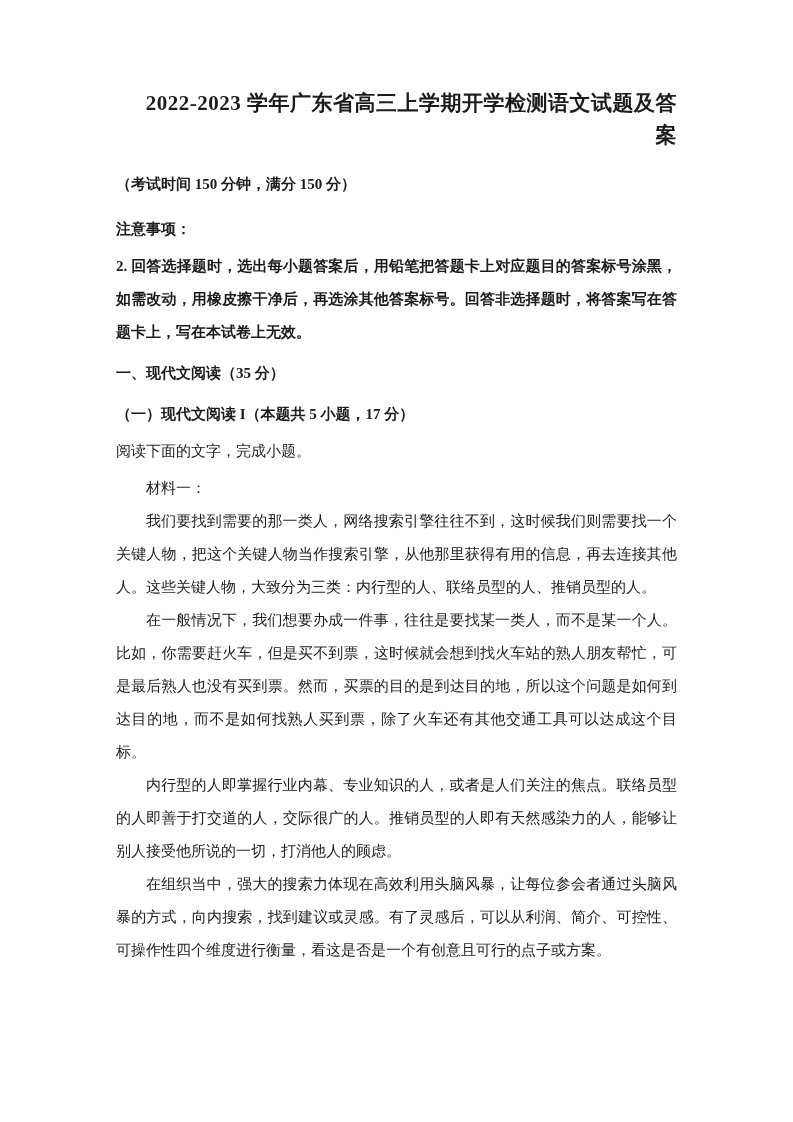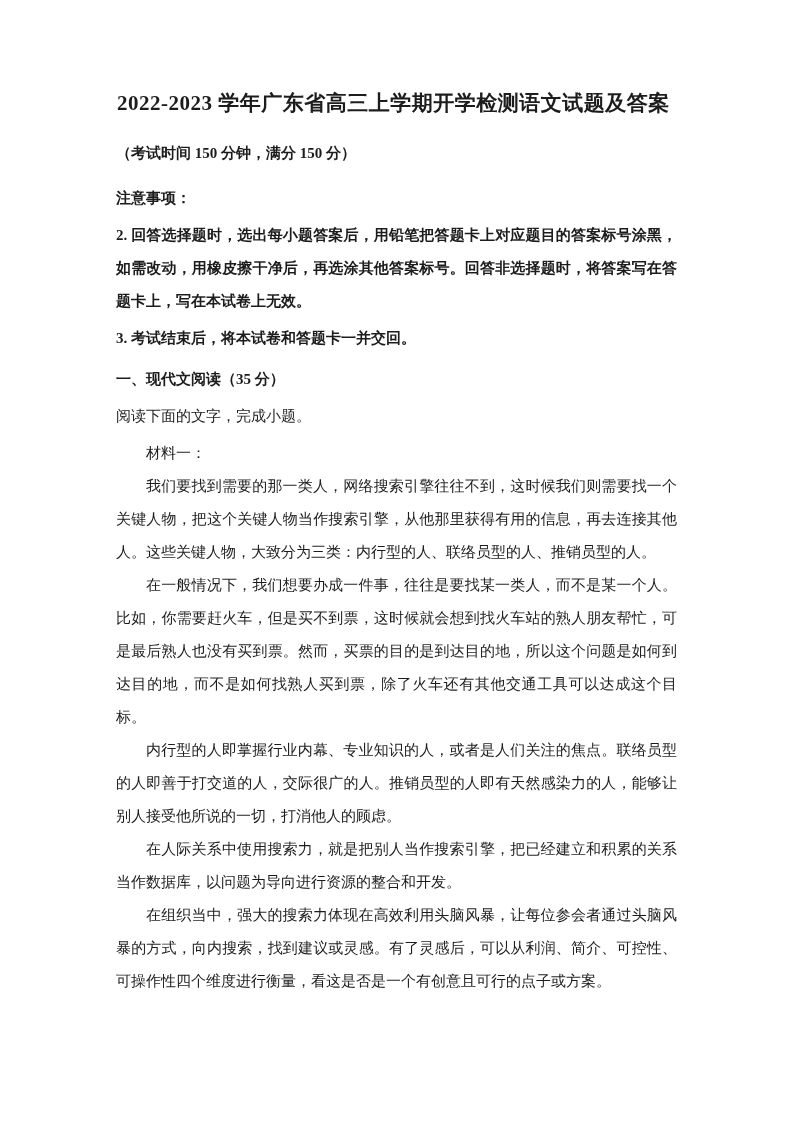--- a/index.html
+++ b/index.html
@@ -17,23 +17,23 @@
   .page {
     box-sizing: border-box;
     width: 793px;
     height: 1122px;
     padding: 88px 116px 40px 116px;
     background: #ffffff;
   }
   .doc-title {
     font-size: 21px;
     font-weight: bold;
-    text-align: left;
+    text-align: right;
     line-height: 1.5;
-    margin: 0 0 18px 1px;
+    margin: 0 0 18px 12px;
     letter-spacing: 0.5px;
   }
   .doc-subtitle {
     font-size: 15px;
     font-weight: bold;
     margin: 0 0 14px 0;
     line-height: 2;
   }
   .para {
     font-size: 15px;
@@ -58,33 +58,32 @@
 
   <h1 class="doc-title">2022-2023 学年广东省高三上学期开学检测语文试题及答案</h1>
 
   <p class="doc-subtitle">（考试时间 150 分钟，满分 150 分）</p>
 
   <p class="para bold">注意事项：</p>
 
 
   <p class="para bold gap-s">2. 回答选择题时，选出每小题答案后，用铅笔把答题卡上对应题目的答案标号涂黑，如需改动，用橡皮擦干净后，再选涂其他答案标号。回答非选择题时，将答案写在答题卡上，写在本试卷上无效。</p>
 
-  <p class="para bold gap-s">3. 考试结束后，将本试卷和答题卡一并交回。</p>
 
   <p class="para bold gap-m">一、现代文阅读（35 分）</p>
 
+  <p class="para bold gap-m">（一）现代文阅读 I（本题共 5 小题，17 分）</p>
 
   <p class="para gap-s">阅读下面的文字，完成小题。</p>
 
   <p class="para indent gap-s">材料一：</p>
 
 
   <p class="para indent">我们要找到需要的那一类人，网络搜索引擎往往不到，这时候我们则需要找一个关键人物，把这个关键人物当作搜索引擎，从他那里获得有用的信息，再去连接其他人。这些关键人物，大致分为三类：内行型的人、联络员型的人、推销员型的人。</p>
 
   <p class="para indent">在一般情况下，我们想要办成一件事，往往是要找某一类人，而不是某一个人。比如，你需要赶火车，但是买不到票，这时候就会想到找火车站的熟人朋友帮忙，可是最后熟人也没有买到票。然而，买票的目的是到达目的地，所以这个问题是如何到达目的地，而不是如何找熟人买到票，除了火车还有其他交通工具可以达成这个目标。</p>
 
   <p class="para indent">内行型的人即掌握行业内幕、专业知识的人，或者是人们关注的焦点。联络员型的人即善于打交道的人，交际很广的人。推销员型的人即有天然感染力的人，能够让别人接受他所说的一切，打消他人的顾虑。</p>
 
-  <p class="para indent">在人际关系中使用搜索力，就是把别人当作搜索引擎，把已经建立和积累的关系当作数据库，以问题为导向进行资源的整合和开发。</p>
 
   <p class="para indent">在组织当中，强大的搜索力体现在高效利用头脑风暴，让每位参会者通过头脑风暴的方式，向内搜索，找到建议或灵感。有了灵感后，可以从利润、简介、可控性、可操作性四个维度进行衡量，看这是否是一个有创意且可行的点子或方案。</p>
 
 </div>
 
 </body></html>

